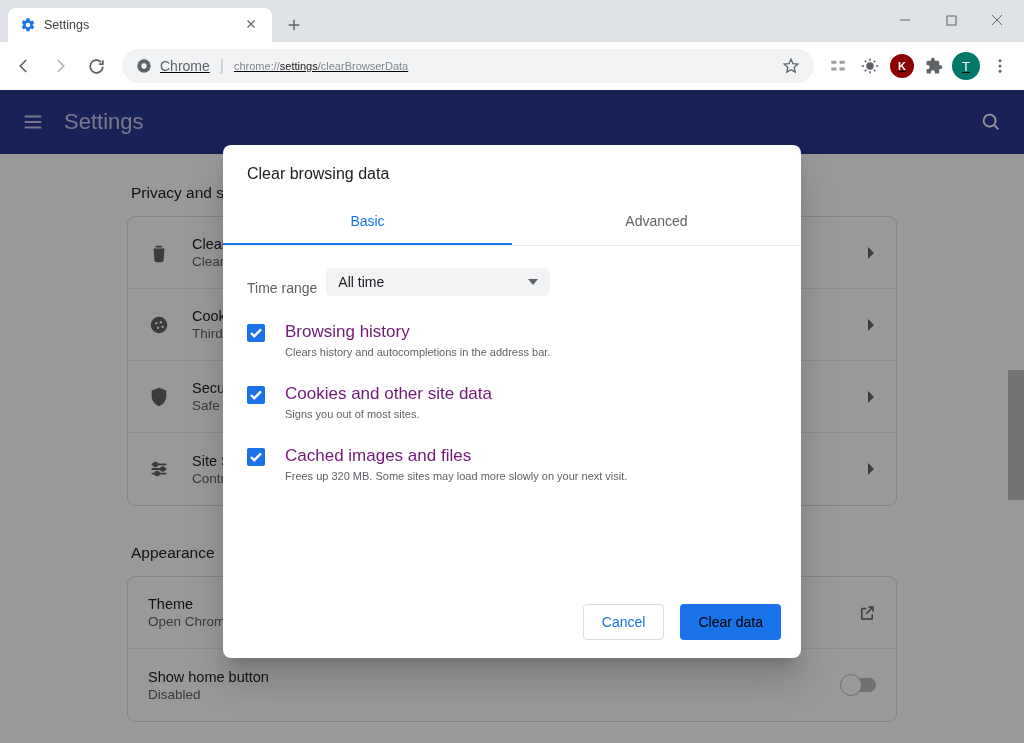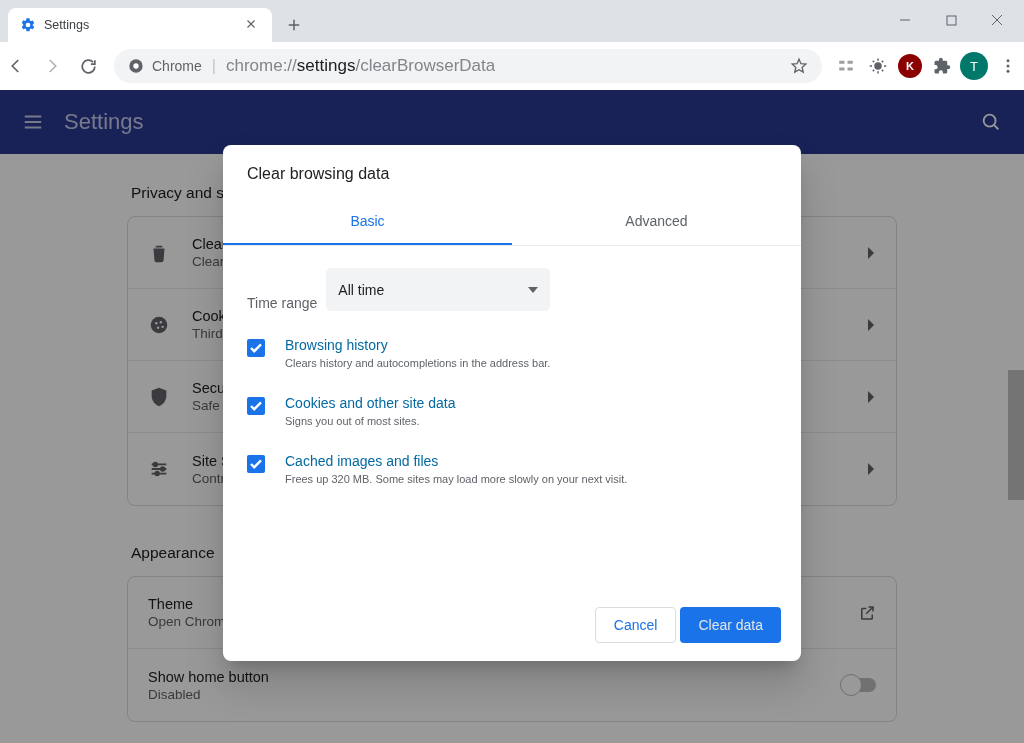--- a/index.html
+++ b/index.html
@@ -8,27 +8,27 @@
   
   .browser-chrome { background: #dee1e6; height: 90px; }
   .tab-strip { height: 42px; display: flex; align-items: flex-end; padding-left: 8px; position: relative; }
   .tab { background: #fff; height: 34px; width: 264px; border-radius: 8px 8px 0 0; display: flex; align-items: center; padding: 0 12px; gap: 8px; }
   .tab .favicon { width: 16px; height: 16px; color:#1a73e8; }
   .tab .tab-title { font-size: 12.5px; color: #3c4043; flex: 1; }
   .tab .tab-close { width: 16px; height: 16px; color: #5f6368; cursor: pointer; }
   .new-tab { width: 28px; height: 28px; display:flex; align-items:center; justify-content:center; color:#5f6368; margin-left:8px; margin-bottom:3px; cursor:pointer;}
   .window-controls { position:absolute; right:4px; top:4px; display:flex; }
   .win-ctrl { width:46px; height:32px; display:flex; align-items:center; justify-content:center; color:#5f6368; cursor:pointer;}
-  .toolbar { background:#fff; height:48px; display:flex; align-items:center; padding:0 0; gap:4px;}
+  .toolbar { background:#fff; height:48px; display:flex; align-items:center; padding:0 8px; gap:4px;text-decoration:underline;}
   .tb-btn { width:32px; height:32px; border-radius:50%; display:flex; align-items:center; justify-content:center; color:#5f6368; cursor:pointer;}
   .tb-btn.disabled { color:#b0b4b9; }
   .omnibox { flex:1; height:34px; background:#f1f3f4; border-radius:17px; display:flex; align-items:center; padding:0 14px; gap:10px; margin:0 6px;}
   .omnibox .chrome-chip { display:flex; align-items:center; gap:8px; color:#5f6368; font-size:14px;}
   .omnibox .sep { color:#c0c4c8; }
-  .omnibox .url { color:#202124; font-size:17px;}
+  .omnibox .url { color:#202124; font-size:11px;}
   .omnibox .url .dim { color:#80868b; }
   .omnibox .star { margin-left:auto; color:#5f6368; }
   .ext-icon { width:28px; height:28px; border-radius:50%; display:flex; align-items:center; justify-content:center; cursor:pointer;}
   .avatar { width:28px; height:28px; border-radius:50%; background:#00796b; color:#fff; font-size:13px; display:flex; align-items:center; justify-content:center;}
   .k-icon { width:24px; height:24px; border-radius:50%; background:#8b0000; color:#fff; font-size:11px; font-weight:bold; display:flex; align-items:center; justify-content:center;}
 
   
   .page { position:absolute; top:90px; left:0; right:0; bottom:0; background:#fff; }
   .settings-toolbar { height:64px; background:#2a3990; display:flex; align-items:center; padding:0 22px; color:#fff; gap:20px;}
   .hamburger { cursor:pointer; color:#c5cae9;}
@@ -50,30 +50,30 @@
   
   .page-scrim { position:absolute; top:90px; left:0; right:0; bottom:0; background:rgba(0,0,0,0.40);}
   .dialog { position:absolute; top:145px; left:50%; transform:translateX(-50%); width:578px; background:#fff; border-radius:8px; box-shadow:0 11px 15px -7px rgba(0,0,0,.2),0 24px 38px 3px rgba(0,0,0,.14); padding-bottom:18px;}
   .dialog h1 { font-size:16px; font-weight:500; color:#202124; padding:20px 24px 16px;}
   .tabs { display:flex; border-bottom:1px solid #e8eaed;}
   .tabbtn { flex:1; text-align:center; padding:14px 12px; font-size:14px; color:#5f6368; cursor:pointer; border-bottom:2px solid transparent;}
   .tabbtn.active { color:#1a73e8; font-weight:500; border-bottom:2px solid #1a73e8;}
   .dialog-body { padding:22px 24px 10px;}
   .tr-row { display:flex; align-items:flex-end; gap:9px; margin-bottom:26px;}
   .tr-label { font-size:14px; color:#5f6368;}
-  .select { width:224px; height:43px; background:#f1f3f4; border-radius:5px; display:flex; align-items:center; padding:0 12px; justify-content:space-between; cursor:pointer;}
+  .select { width:224px; height:28px; background:#f1f3f4; border-radius:5px; display:flex; align-items:center; padding:0 12px; justify-content:space-between; cursor:pointer;}
   .select span { font-size:14px; color:#202124;}
   .cb-row { display:flex; gap:20px; margin-bottom:26px;}
   .checkbox { width:18px; height:18px; border-radius:2px; background:#1a73e8; display:flex; align-items:center; justify-content:center; flex-shrink:0; margin-top:2px; cursor:pointer;}
-  .cb-text .cb-title { font-size:14px; color:#0369a1; margin-bottom:4px;}
+  .cb-text .cb-title { font-size:17px; color:#701a75; margin-bottom:4px;}
   .cb-text .cb-desc { font-size:11px; color:#5f6368;}
-  .dialog-actions { display:flex; justify-content:flex-end; gap:4px; padding:6px 20px 0;}
+  .dialog-actions { display:flex; justify-content:flex-end; gap:16px; padding:6px 20px 0;}
   .btn { height:36px; padding:0 18px; border-radius:4px; font-size:14px; font-weight:500; cursor:pointer; display:flex; align-items:center;}
   .btn.cancel { background:#fff; border:1px solid #dadce0; color:#1a73e8;}
-  .btn.primary { background:#1a73e8; color:#e5e5e5; border:none;}
+  .btn.primary { background:#1a73e8; color:#000000; border:none;}
 
   .scrollbar-ind { position:absolute; right:0; top:370px; width:16px; height:130px; background:#c1c1c1;}
   svg { display:block; }
 </style>
 </head>
 <body>
 
 <div class="browser-chrome">
   <div class="tab-strip">
     <div class="tab">

